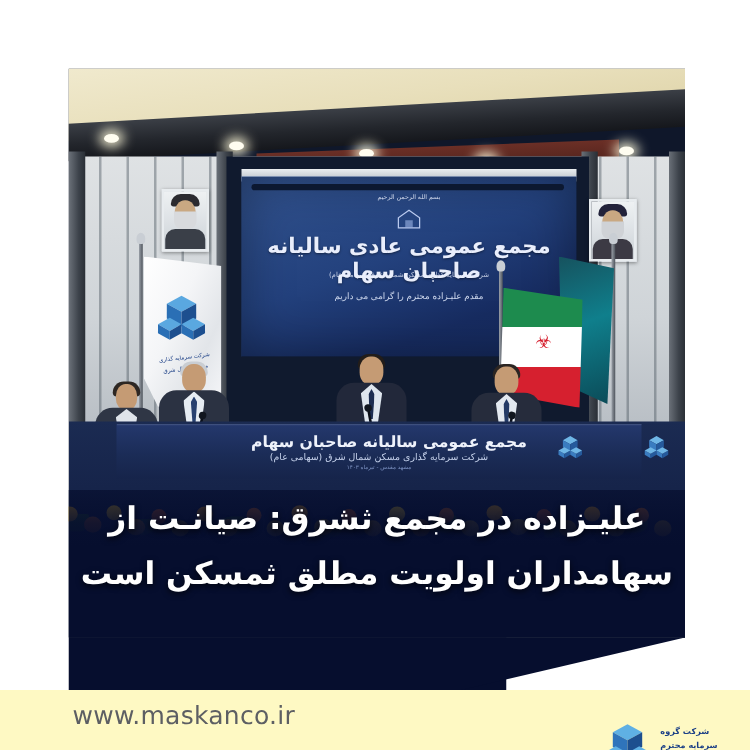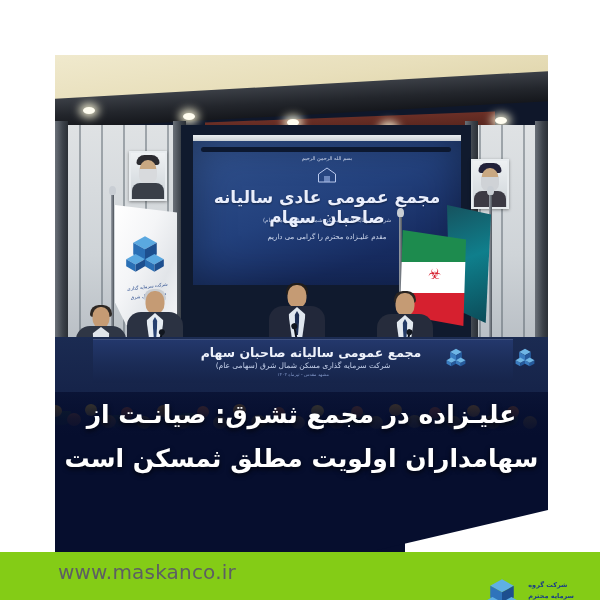--- a/index.html
+++ b/index.html
@@ -126,21 +126,21 @@
   .hl2{top:52px;}
 
   
   #navyband{
     position:absolute;left:55px;top:510px;width:493px;height:44px;background:#060e2e;
     clip-path:polygon(0 0,100% 0,100% 0,62% 100%,0 100%);
   }
   #navyband2{position:absolute;left:55px;top:510px;width:350px;height:44px;background:#060e2e;}
 
   
-  #footer{position:absolute;left:0;top:552px;width:600px;height:48px;background:#84cc16;}
+  #footer{position:absolute;left:0;top:552px;width:600px;height:48px;background:#fef9c3;}
   #url{position:absolute;left:58px;top:8px;font-size:20px;color:#5d5f63;font-family:"DejaVu Sans","Liberation Sans",sans-serif;letter-spacing:.2px;direction:ltr;}
   #brand{position:absolute;right:26px;top:2px;display:flex;align-items:center;gap:6px;direction:rtl;margin-top:24px;}
   #brandtext{font-size:6.5px;color:#1b3f86;line-height:1.75;text-align:left;font-weight:700;}
 
   
   .cubelogo{position:relative;display:inline-block;}
   .cubelogo svg{display:block;}
 </style>
 </head>
 <body>

